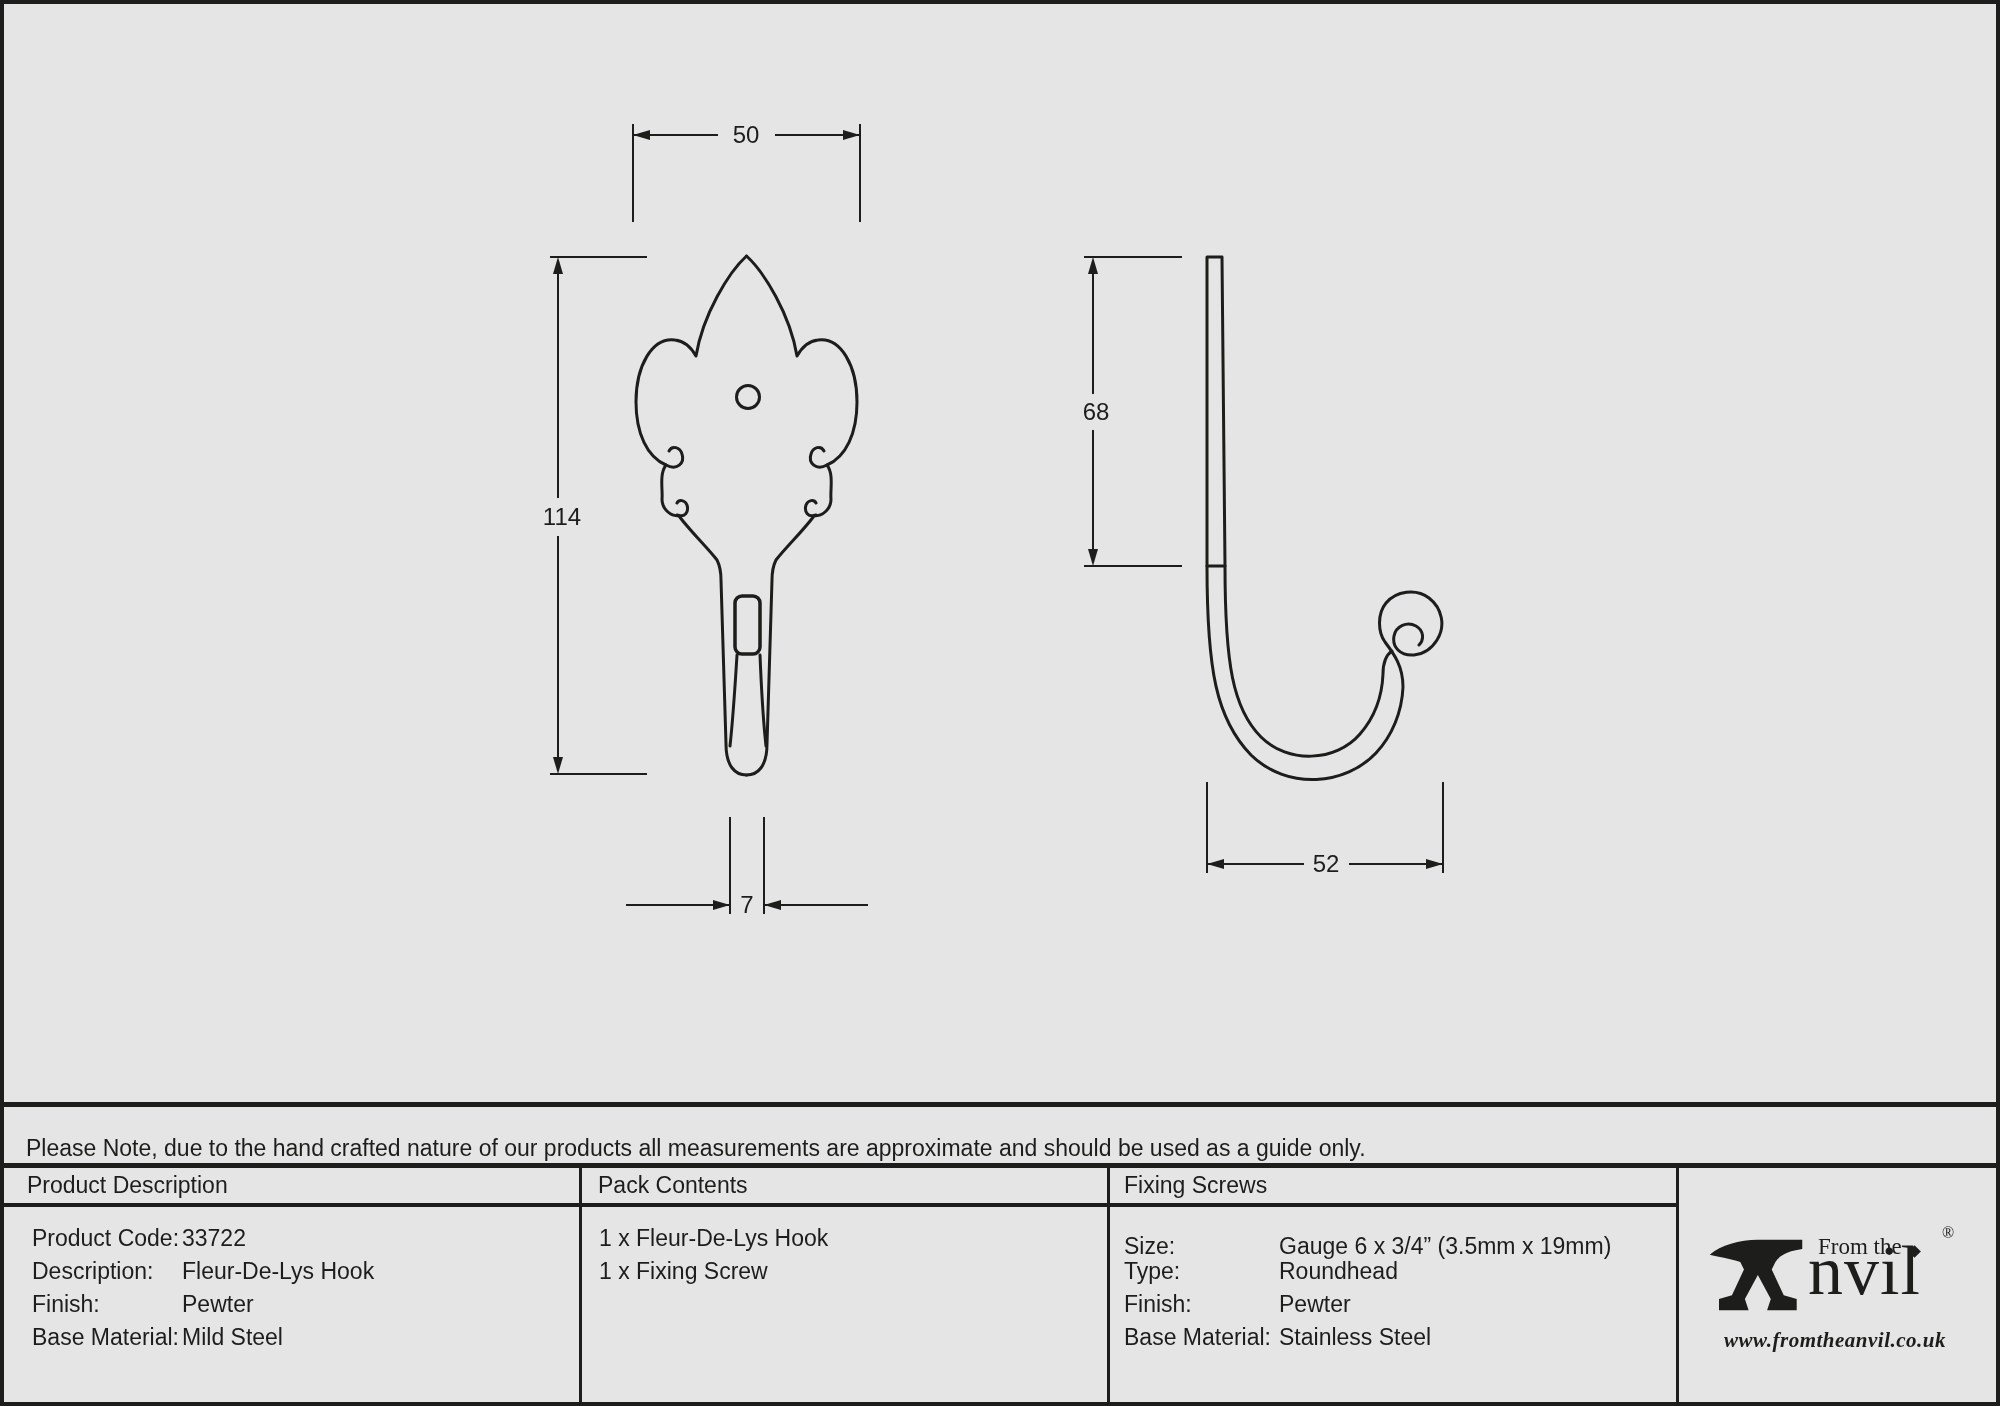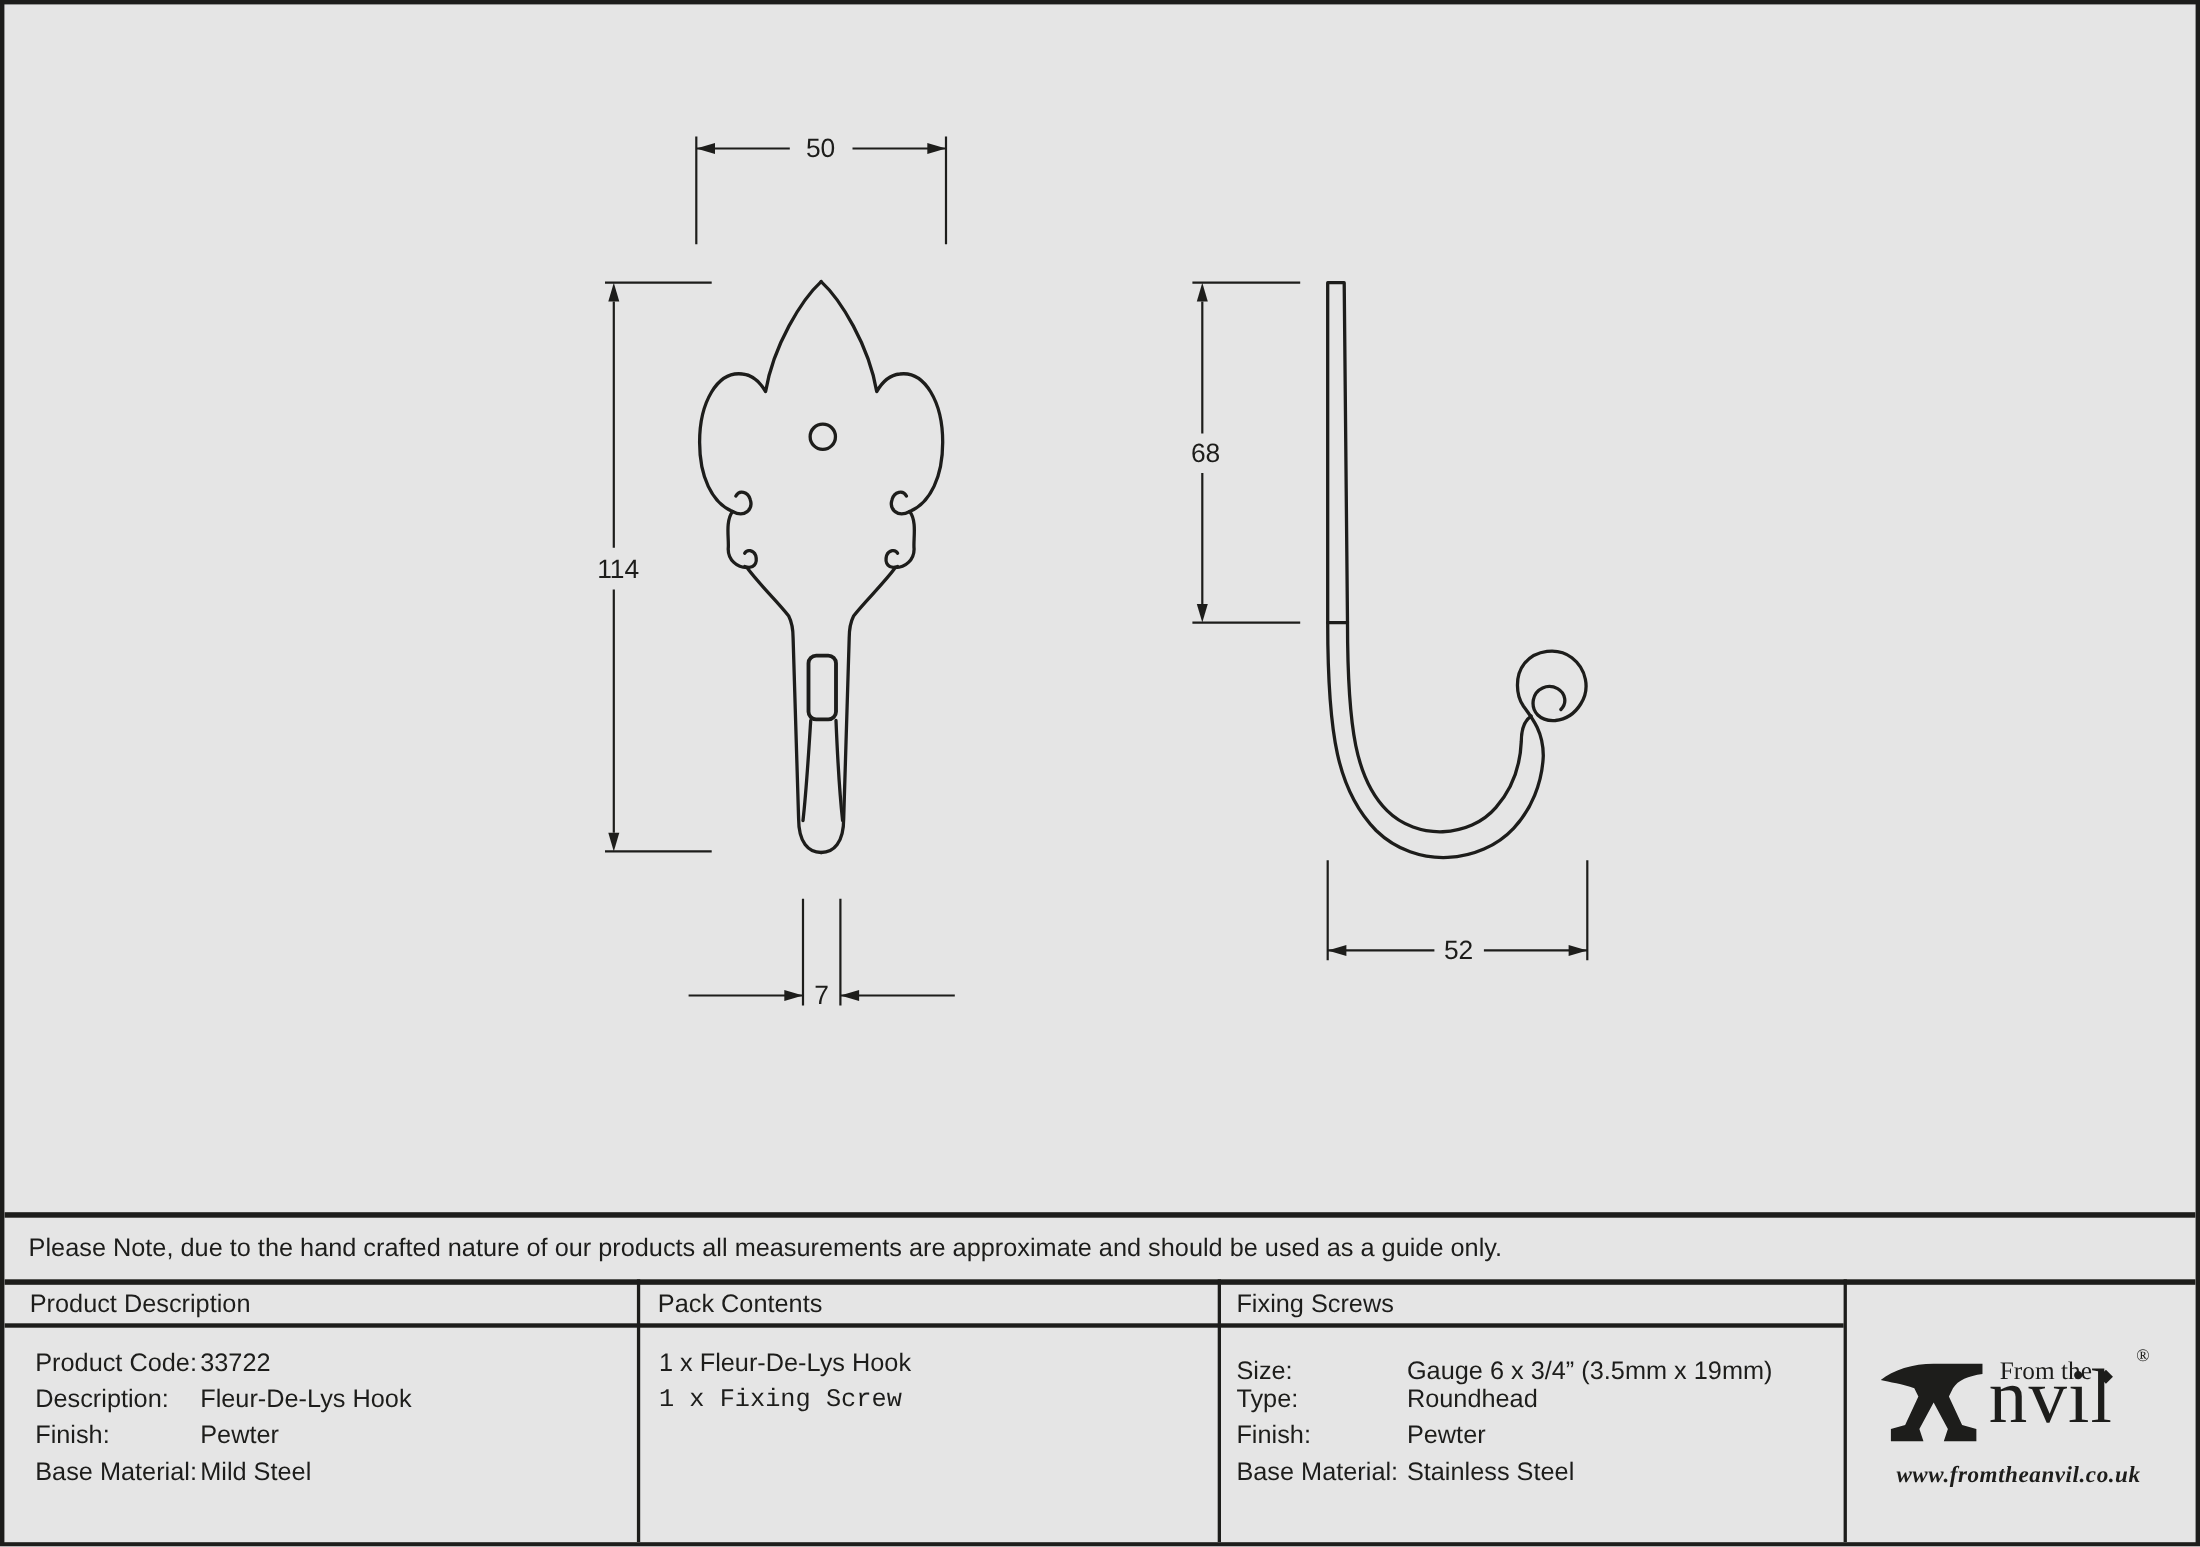--- a/index.html
+++ b/index.html
@@ -11,21 +11,21 @@
     background:#e5e5e5;
     font-family:"Liberation Sans", sans-serif;
     color:#1d1d1b;
     overflow:hidden;
   }
   .abs{position:absolute;}
   .hline{position:absolute;background:#1d1d1b;}
   .vline{position:absolute;background:#1d1d1b;}
   .note-row{
     position:absolute;left:0;top:1103px;width:1992px;height:55px;
-    display:flex;align-items:center;
+    display:flex;align-items:flex-end;
     font-size:23px;
   }
   .note-row span{padding-left:22px;}
   .th{
     position:absolute;top:1164px;height:34px;
     display:flex;align-items:center;
     font-size:23px;
   }
   .cell-row{
     position:absolute;height:33px;display:flex;align-items:center;
@@ -192,21 +192,21 @@
   <div class="cell-row" style="left:28px;top:1284px;">
     <span class="lbl lblw1">Finish:</span>
     <span>Pewter</span>
   </div>
   <div class="cell-row" style="left:28px;top:1317px;">
     <span class="lbl lblw1">Base Material:</span>
     <span>Mild Steel</span>
   </div>
 
   <div class="cell-row" style="left:595px;top:1218px;">1 x Fleur-De-Lys Hook</div>
-  <div class="cell-row" style="left:595px;top:1251px;font-family:Liberation Mono, monospace;">1 x Fixing Screw</div>
+  <div class="cell-row" style="left:595px;top:1251px;">1 x Fixing Screw</div>
 
   <div class="cell-row" style="left:1120px;top:1226px;">
     <span class="lbl lblw3">Size:</span>
     <span>Gauge 6 x 3/4” (3.5mm x 19mm)</span>
   </div>
   <div class="cell-row" style="left:1120px;top:1251px;">
     <span class="lbl lblw3">Type:</span>
     <span>Roundhead</span>
   </div>
   <div class="cell-row" style="left:1120px;top:1284px;">

